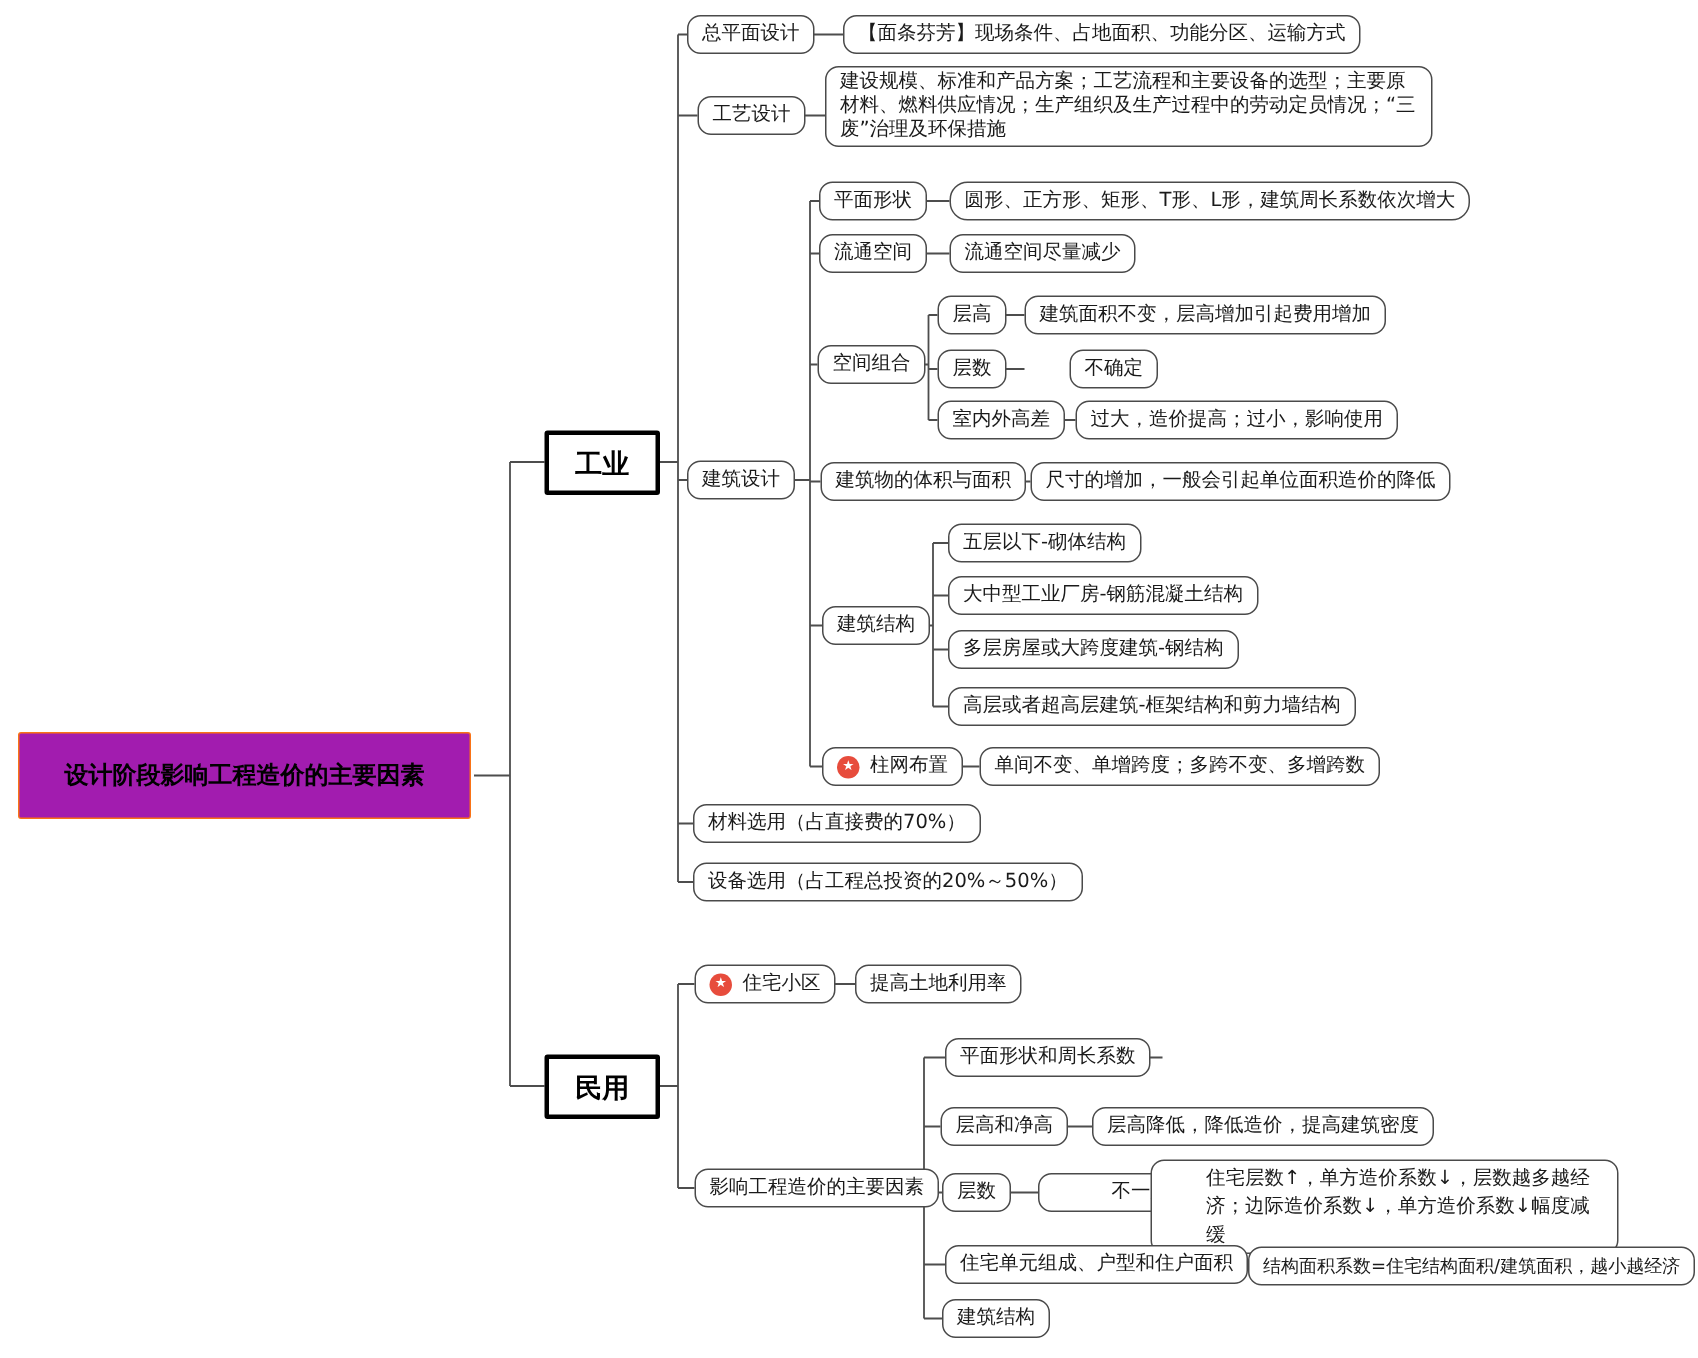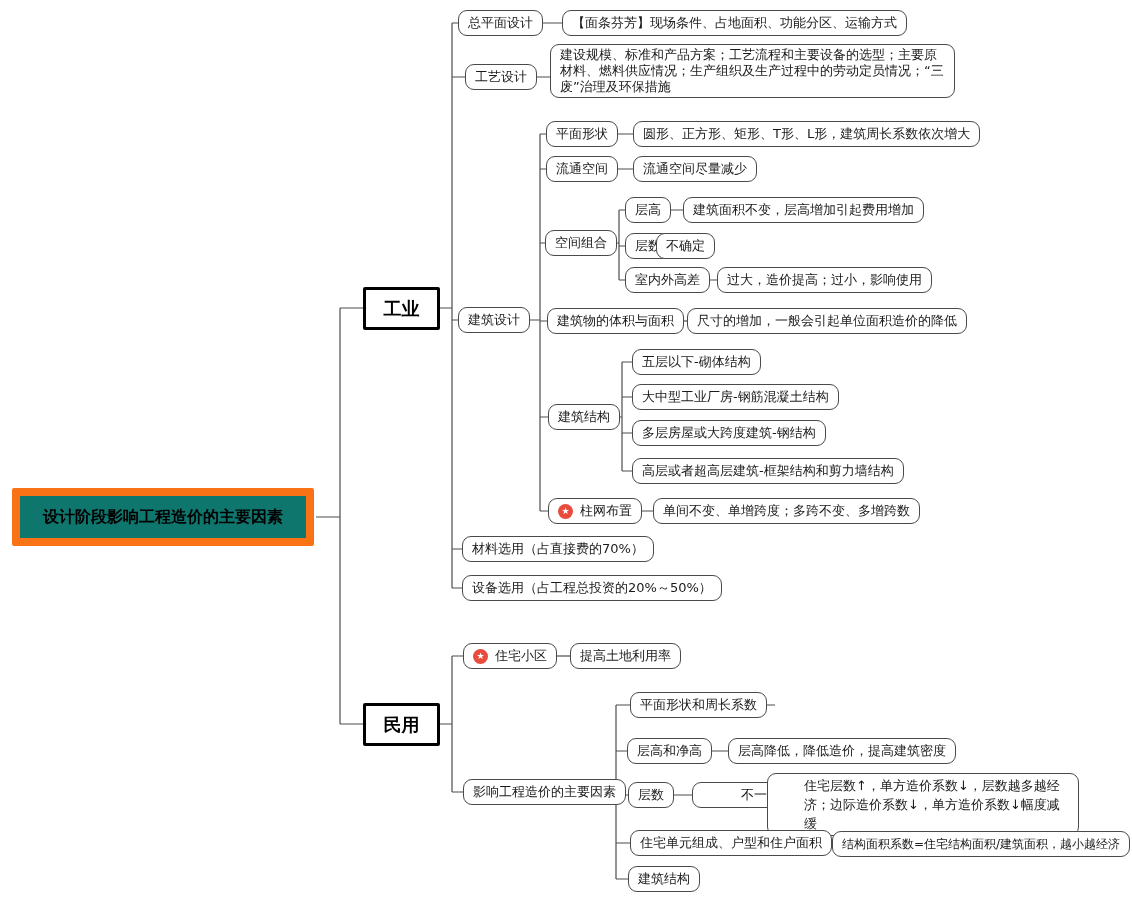--- a/index.html
+++ b/index.html
@@ -30,22 +30,22 @@
     position:absolute;z-index:1;
     background:#ffffff;
     border:3.5px solid #000000;
     border-radius:2px;
     font-weight:bold;font-size:18px;color:#000000;
     display:flex;align-items:center;justify-content:center;
     box-sizing:border-box;
   }
   .root{
     position:absolute;z-index:1;
-    background:#0f766e;
-    border:8px solid #f97316;
+    background:#a21caf;
+    border:1px solid #f97316;
     border-radius:2px;
     font-weight:bold;font-size:16px;color:#000000;
     display:flex;align-items:center;justify-content:center;
     box-sizing:border-box;
   }
   .badge{
     width:15px;height:15px;border-radius:50%;
     background:#e74c3c;color:#ffffff;
     font-size:9px;line-height:15px;
     display:inline-flex;align-items:center;justify-content:center;
@@ -84,32 +84,32 @@
 
   <div class="topic" style="left:458px;top:10px;text-align:right;">总平面设计</div>
   <div class="topic" style="left:562px;top:10px;">【面条芬芳】现场条件、占地面积、功能分区、运输方式</div>
 
   <div class="topic" style="left:465px;top:64px;">工艺设计</div>
   <div class="topic wrap tight" style="left:550px;top:44px;width:405px;">建设规模、标准和产品方案；工艺流程和主要设备的选型；主要原材料、燃料供应情况；生产组织及生产过程中的劳动定员情况；“三废”治理及环保措施</div>
 
   <div class="topic" style="left:458px;top:307px;">建筑设计</div>
 
   <div class="topic" style="left:546px;top:121px;">平面形状</div>
-  <div class="topic" style="left:633px;top:121px;">圆形、正方形、矩形、T形、L形，建筑周长系数依次增大</div>
+  <div class="topic" style="left:633px;top:121px;border-radius:12px;">圆形、正方形、矩形、T形、L形，建筑周长系数依次增大</div>
 
   <div class="topic" style="left:546px;top:156px;">流通空间</div>
   <div class="topic" style="left:633px;top:156px;">流通空间尽量减少</div>
 
   <div class="topic" style="left:545px;top:230px;">空间组合</div>
 
   <div class="topic" style="left:625px;top:197px;">层高</div>
   <div class="topic" style="left:683px;top:197px;">建筑面积不变，层高增加引起费用增加</div>
 
   <div class="topic" style="left:625px;top:233px;">层数</div>
-  <div class="topic" style="left:656px;top:233px;text-align:center;">不确定</div>
+  <div class="topic" style="left:713px;top:233px;text-align:center;">不确定</div>
 
   <div class="topic" style="left:625px;top:267px;">室内外高差</div>
   <div class="topic" style="left:717px;top:267px;">过大，造价提高；过小，影响使用</div>
 
   <div class="topic" style="left:547px;top:308px;">建筑物的体积与面积</div>
   <div class="topic" style="left:687px;top:308px;">尺寸的增加，一般会引起单位面积造价的降低</div>
 
   <div class="topic" style="left:548px;top:404px;">建筑结构</div>
   <div class="topic" style="left:632px;top:349px;">五层以下-砌体结构</div>
   <div class="topic" style="left:632px;top:384px;">大中型工业厂房-钢筋混凝土结构</div>

